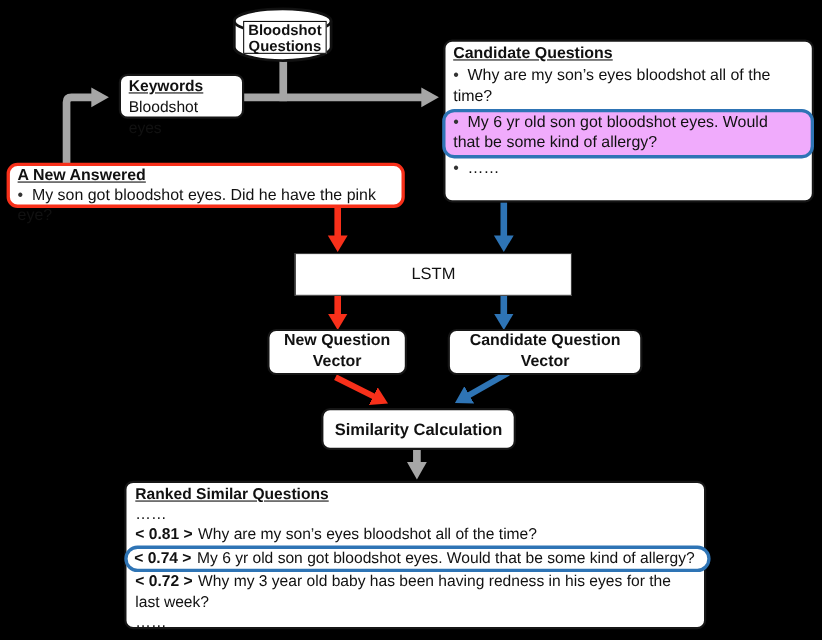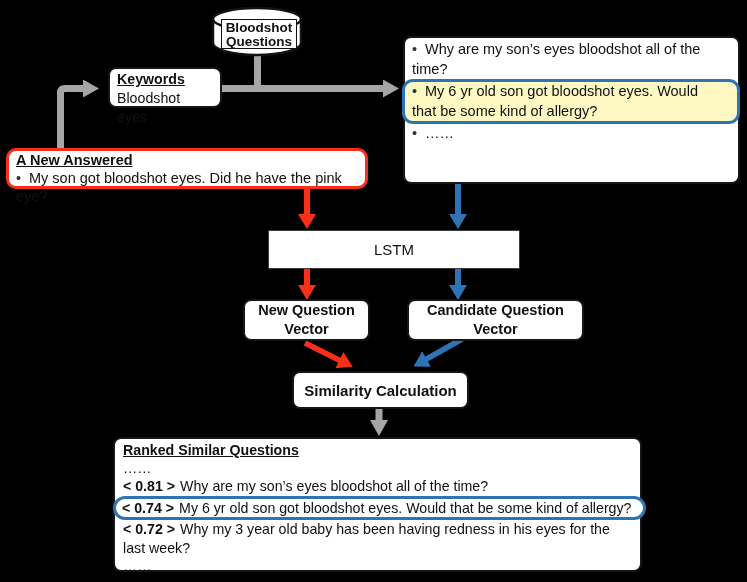--- a/index.html
+++ b/index.html
@@ -21,21 +21,21 @@
             display:flex;align-items:center;justify-content:center;font-size:15px;}
   .vec-box{top:299px;height:42px;display:flex;align-items:center;justify-content:center;
            text-align:center;font-weight:bold;font-size:14.5px;line-height:19px;padding:0 6px;}
   .nq-vec{left:243px;width:127px;}
   .cq-vec{left:407px;width:177px;}
   .sim-box{left:292px;top:371px;width:177px;height:38px;display:flex;align-items:center;
            justify-content:center;font-weight:bold;font-size:15px;}
   .rank-box{left:113px;top:437px;width:529px;height:135px;padding:2px 8px;font-size:14.2px;line-height:19px;}
   .bullet{display:inline-block;width:13px;color:#333;}
   .cand-pill{border:3.5px solid #2e74b5;border-radius:11px;margin:0 -9px 0 -10px;
-             padding:0 14px 0 7px;background:#fef9c3;}
+             padding:0 14px 0 7px;background:#f0abfc;}
   .rank-line .score{font-weight:bold;margin-right:5px;}
   .rank-pill{border:3.5px solid #2e74b5;border-radius:12px;margin:0 -14px 0 -10px;
              padding:0 0 0 6px;background:#fff;white-space:nowrap;line-height:18px;}
   .ellipsis-line{line-height:17px;}
   .db-label{
     position:absolute;left:221px;top:19px;width:76px;height:30px;background:#fff;
     border:1.5px solid #111;box-sizing:border-box;text-align:center;
     font-weight:bold;font-size:13.5px;line-height:13.5px;padding-top:1px;
   }
 </style>
@@ -80,20 +80,21 @@
     <div>Bloodshot</div>
     <div>Questions</div>
   </div>
 
   <div class="box kw-box">
     <span class="title">Keywords</span><br>
     <span>Bloodshot eyes</span>
   </div>
 
   <div class="box cand-box">
+    <div><span class="title">Candidate Questions</span></div>
     <div>
       <span class="bullet">•</span><span>Why are my son’s eyes bloodshot all of the time?</span>
     </div>
     <div class="cand-pill">
       <span class="bullet">•</span><span>My 6 yr old son got bloodshot eyes. Would that be some kind of allergy?</span>
     </div>
     <div>
       <span class="bullet">•</span><span>……</span>
     </div>
   </div>

